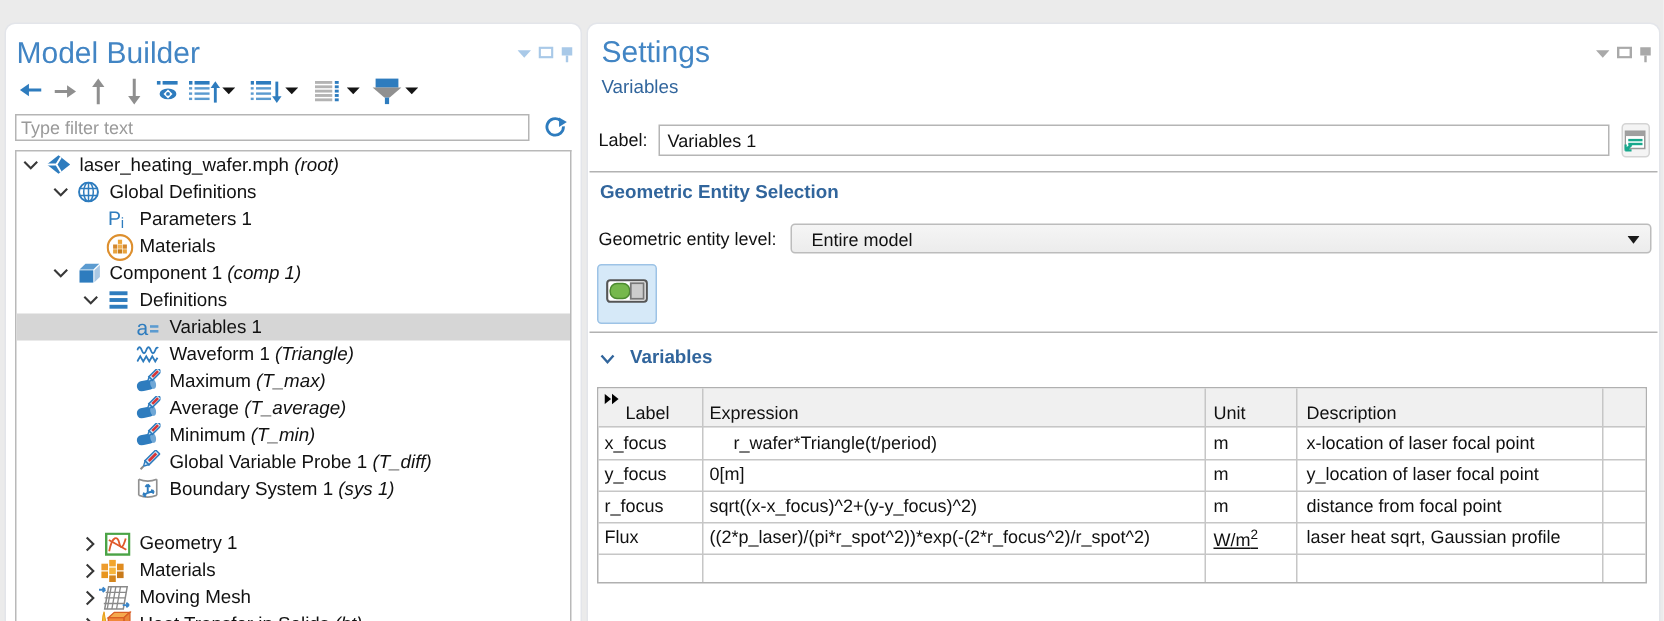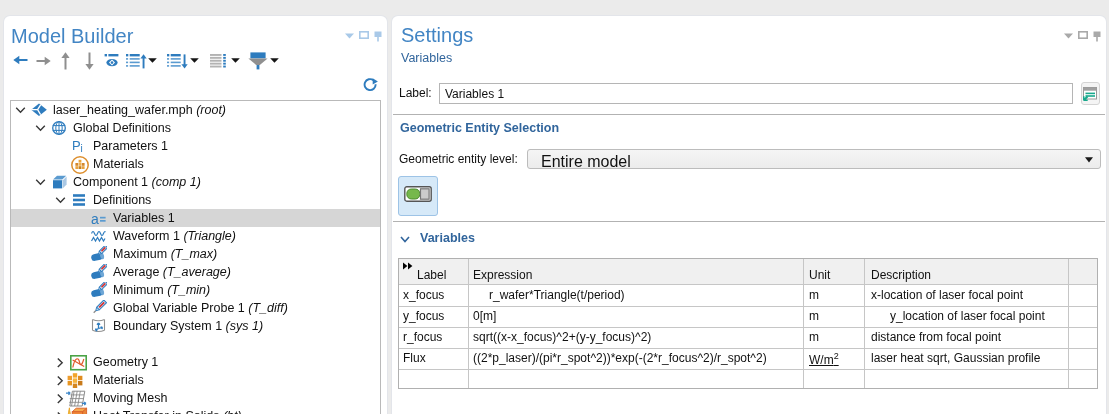--- a/index.html
+++ b/index.html
@@ -135,20 +135,23 @@
           <polygon points="0.4,6.4 19.6,6.4 11.8,13 8.2,13" fill="#909090"></polygon>
           <rect x="8.6" y="13" width="2.8" height="4.4" fill="#2e7cbe"></rect>
         </svg>
       </span>
 <span class="abs" style="left:266px;top:42px;">
         <svg width="9" height="5" viewBox="0 0 9 5">
           <polygon points="0.2,0.3 8.8,0.3 4.5,4.8" fill="#151515"></polygon>
         </svg>
       </span>
   </div>
+  <div class="abs" style="left:6px;top:60px;width:343px;height:18px;background:#fff;border:1px solid #b5b5b5;">
+    <span style="position:absolute;left:3px;top:1px;font-size:12px;color:#9a9a9a;">Type filter text</span>
+  </div>
   <div class="abs" id="refresh" style="left:359px;top:62px;">
 <svg width="16" height="15" viewBox="0 0 16 15">
         <path d="M10.4,2.2 A5.5,5.5 0 1 0 12.6,6.3" fill="none" stroke="#2e7cbe" stroke-width="1.9"></path>
         <polygon points="9.7,0.3 9.7,6.6 14.9,3.4" fill="#2e7cbe"></polygon>
       </svg>
   </div>
   <div class="tree" id="tree">
 <div class="trow" style="top:0px;">
         <span class="ch" style="left:4px;top:5px;">
           <svg width="11" height="8" viewBox="0 0 11 8">
@@ -420,21 +423,21 @@
         <rect x="0.5" y="1.5" width="13" height="3.2" fill="#a0a0a0"></rect>
         <rect x="2.5" y="6.6" width="9.5" height="1.6" fill="#18a88c"></rect>
         <rect x="2.5" y="9.2" width="9.5" height="1.6" fill="#18a88c"></rect>
         <path d="M0.5,14.5 l4,-4 M0.5,14.5 l0,-4.2 M0.5,14.5 l4.2,0" stroke="#18a88c" stroke-width="2" fill="none"></path>
       </svg>
   </div>
   <div class="sep" style="top:98px;"></div>
   <div class="abs schead" style="left:8px;top:105px;">Geometric Entity Selection</div>
   <div class="abs" style="left:7px;top:136px;font-size:12px;color:#111;">Geometric entity level:</div>
   <div class="abs" style="left:135px;top:133px;width:574px;height:20px;background:linear-gradient(#f5f5f5,#ececec);border:1px solid #bcbcbc;border-radius:3px;">
-    <span style="position:absolute;left:13px;top:3px;font-size:16px;color:#111;">Entire model</span>
+    <span style="position:absolute;left:13px;top:3px;font-size:12px;color:#111;">Entire model</span>
     <svg width="8" height="6" style="position:absolute;right:7px;top:7px;">
         <polygon points="0,0.3 8,0.3 4,5.5" fill="#1a1a1a"></polygon>
       </svg>
   </div>
   <div class="abs" id="togglebtn" style="left:6px;top:160px;width:40px;height:40px;background:#d6e9f8;border:1px solid #9dc3e6;border-radius:3px;">
 <svg width="28" height="16" viewBox="0 0 28 16" style="position:absolute;left:5px;top:9px;">
         <rect x="0.8" y="0.8" width="26.4" height="14.4" rx="2" fill="#fff" stroke="#555" stroke-width="1.4"></rect>
         <rect x="2.8" y="3" width="13" height="10" rx="4.5" fill="#76b84c" stroke="#4c8a2f" stroke-width="1"></rect>
         <rect x="16.5" y="2.8" width="8.6" height="10.4" fill="#ccc" stroke="#777" stroke-width="1.2"></rect>
       </svg>
@@ -465,21 +468,21 @@
 <div class="cell" style="left:75px;top:10px;">Expression</div>
 <div class="cell" style="left:411px;top:10px;">Unit</div>
 <div class="cell" style="left:473px;top:10px;">Description</div>
 <div class="cell" style="left:5px;top:30px;">x_focus</div>
 <div class="cell" style="left:75px;top:30px;margin-left:16px;">r_wafer*Triangle(t/period)</div>
 <div class="cell" style="left:411px;top:30px;">m</div>
 <div class="cell" style="left:473px;top:30px;">x-location of laser focal point</div>
 <div class="cell" style="left:5px;top:51px;">y_focus</div>
 <div class="cell" style="left:75px;top:51px;">0[m]</div>
 <div class="cell" style="left:411px;top:51px;">m</div>
-<div class="cell" style="left:473px;top:51px;margin-left:19px;">y_location of laser focal point</div>
+<div class="cell" style="left:473px;top:51px;">y_location of laser focal point</div>
 <div class="cell" style="left:5px;top:72px;">r_focus</div>
 <div class="cell" style="left:75px;top:72px;">sqrt((x-x_focus)^2+(y-y_focus)^2)</div>
 <div class="cell" style="left:411px;top:72px;">m</div>
 <div class="cell" style="left:473px;top:72px;">distance from focal point</div>
 <div class="cell" style="left:5px;top:93px;">Flux</div>
 <div class="cell" style="left:75px;top:93px;">((2*p_laser)/(pi*r_spot^2))*exp(-(2*r_focus^2)/r_spot^2)</div>
 <div class="cell" style="left:411px;top:93px;text-decoration:underline;">W/m<sup style="font-size:9px;">2</sup></div>
 <div class="cell" style="left:473px;top:93px;">laser heat sqrt, Gaussian profile</div>
 <div class="cell" style="left:5px;top:114px;"></div>
 <div class="cell" style="left:75px;top:114px;"></div>

